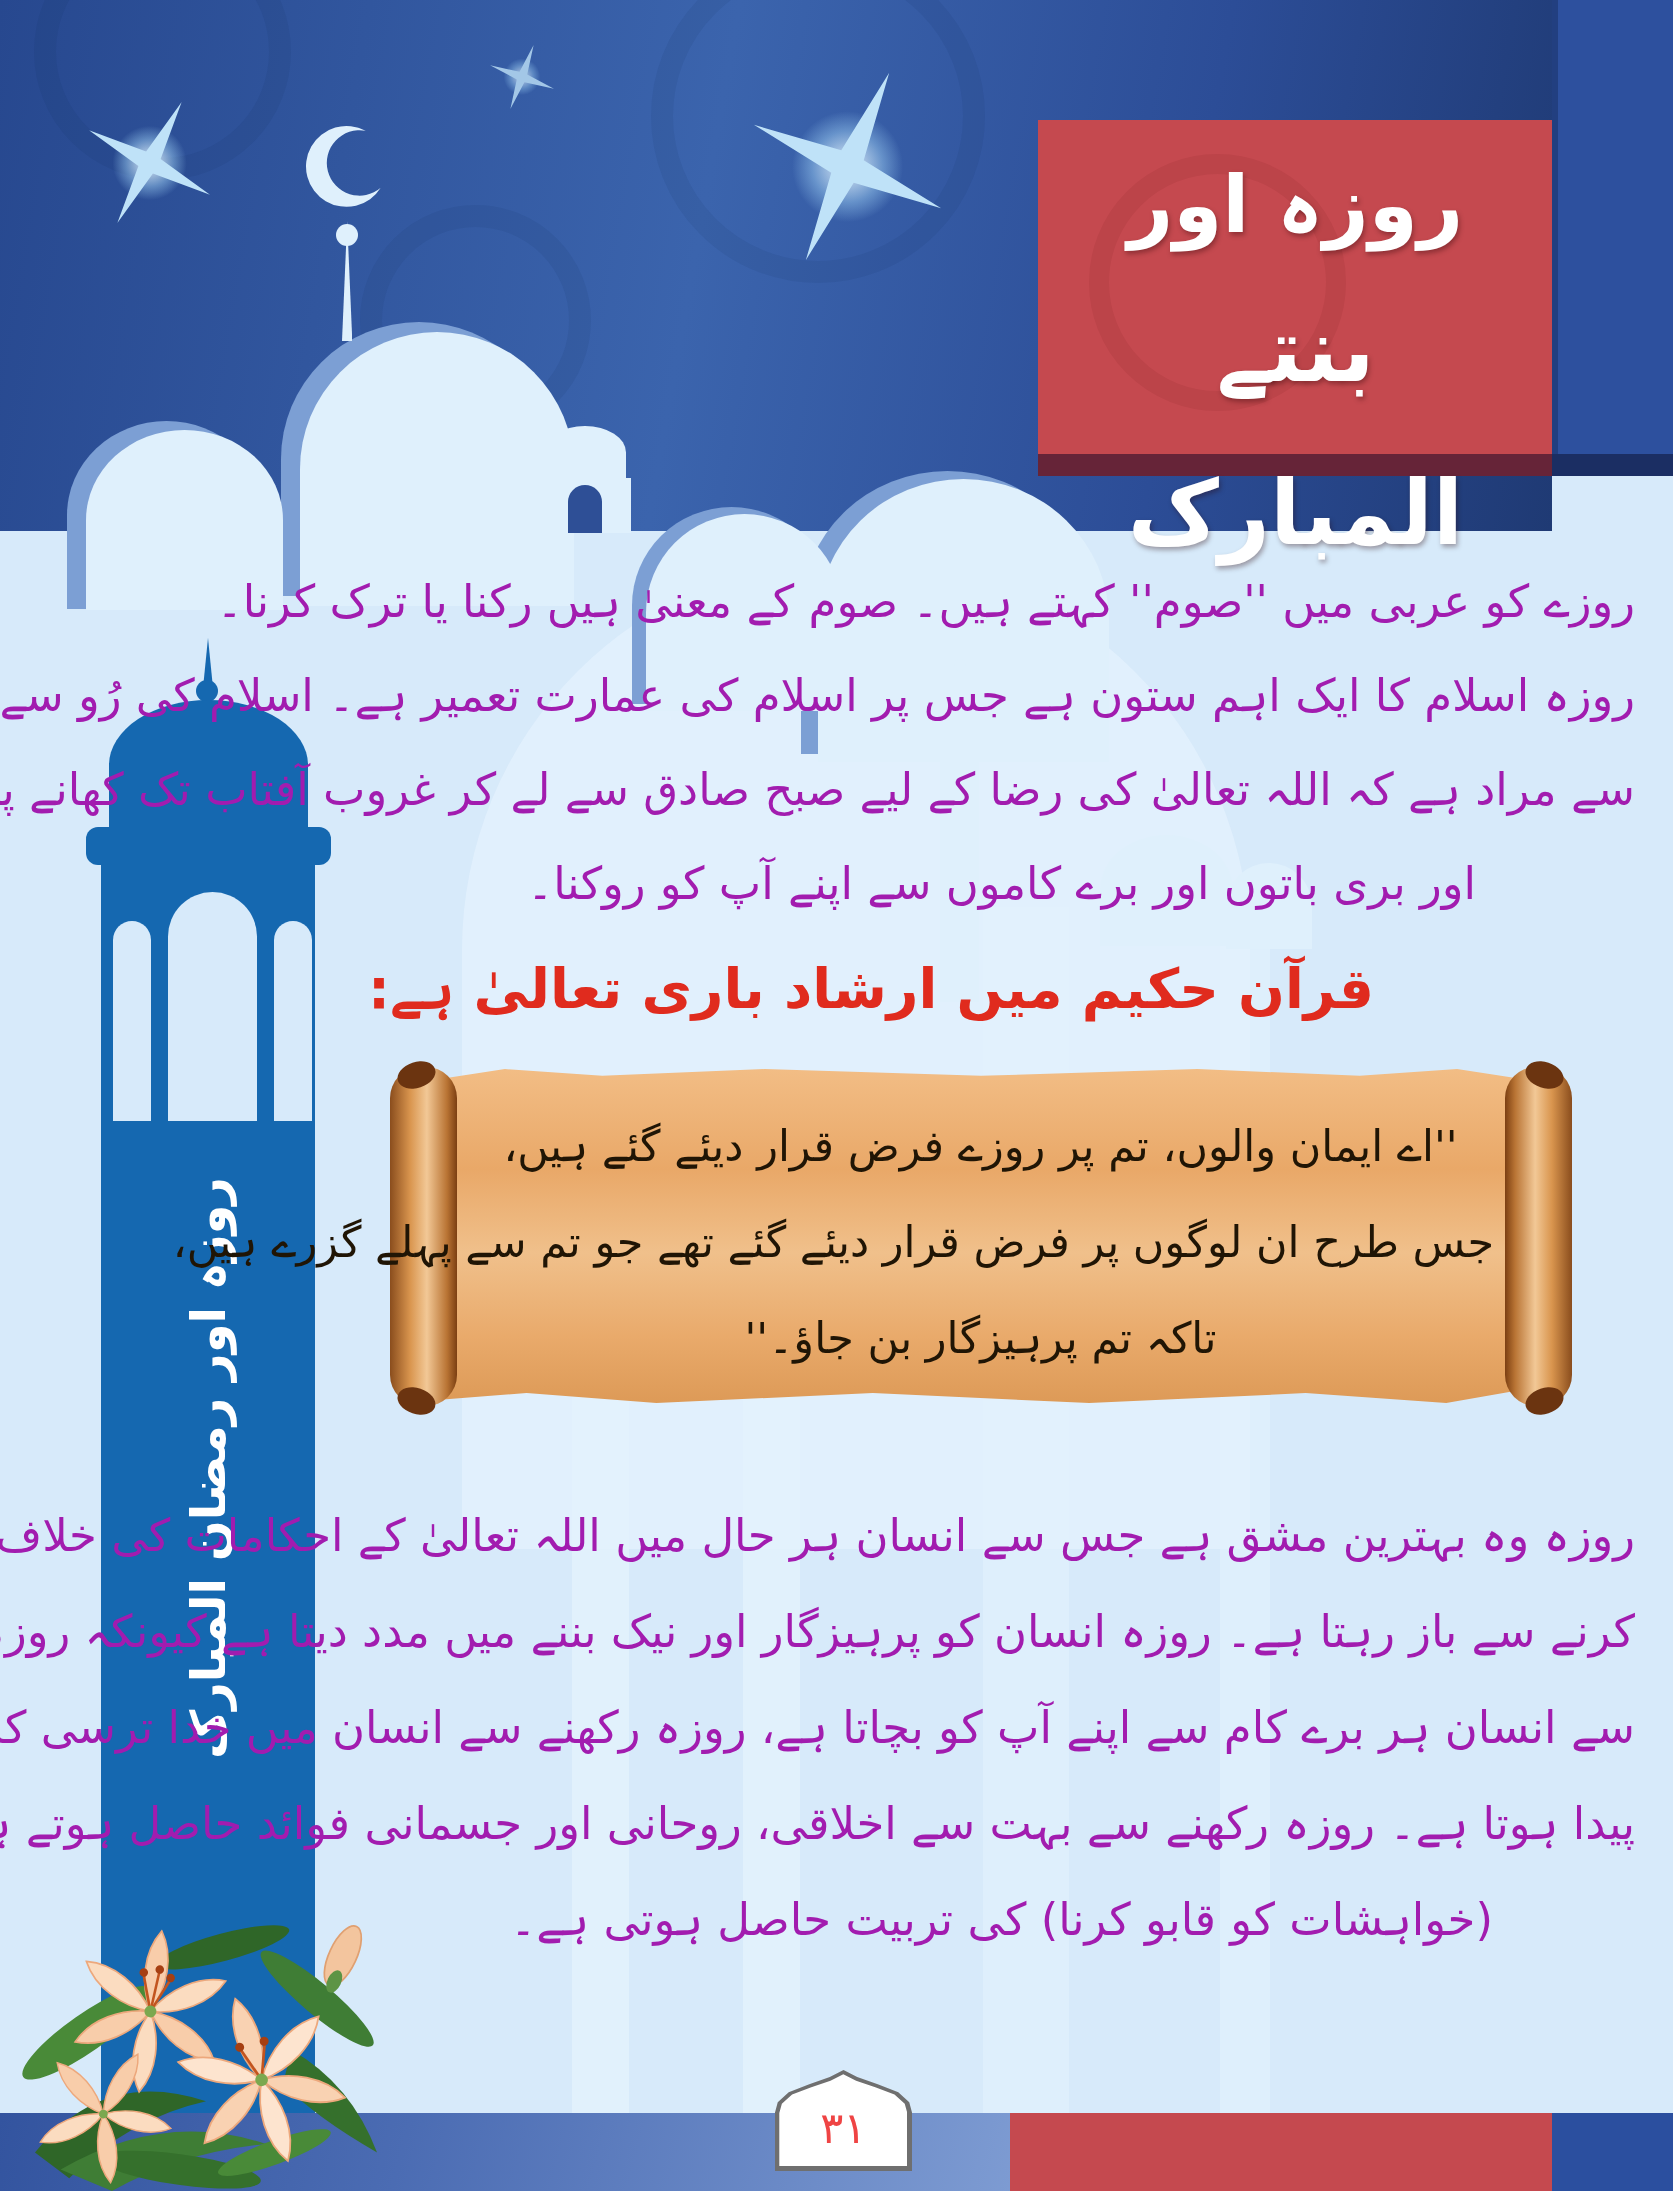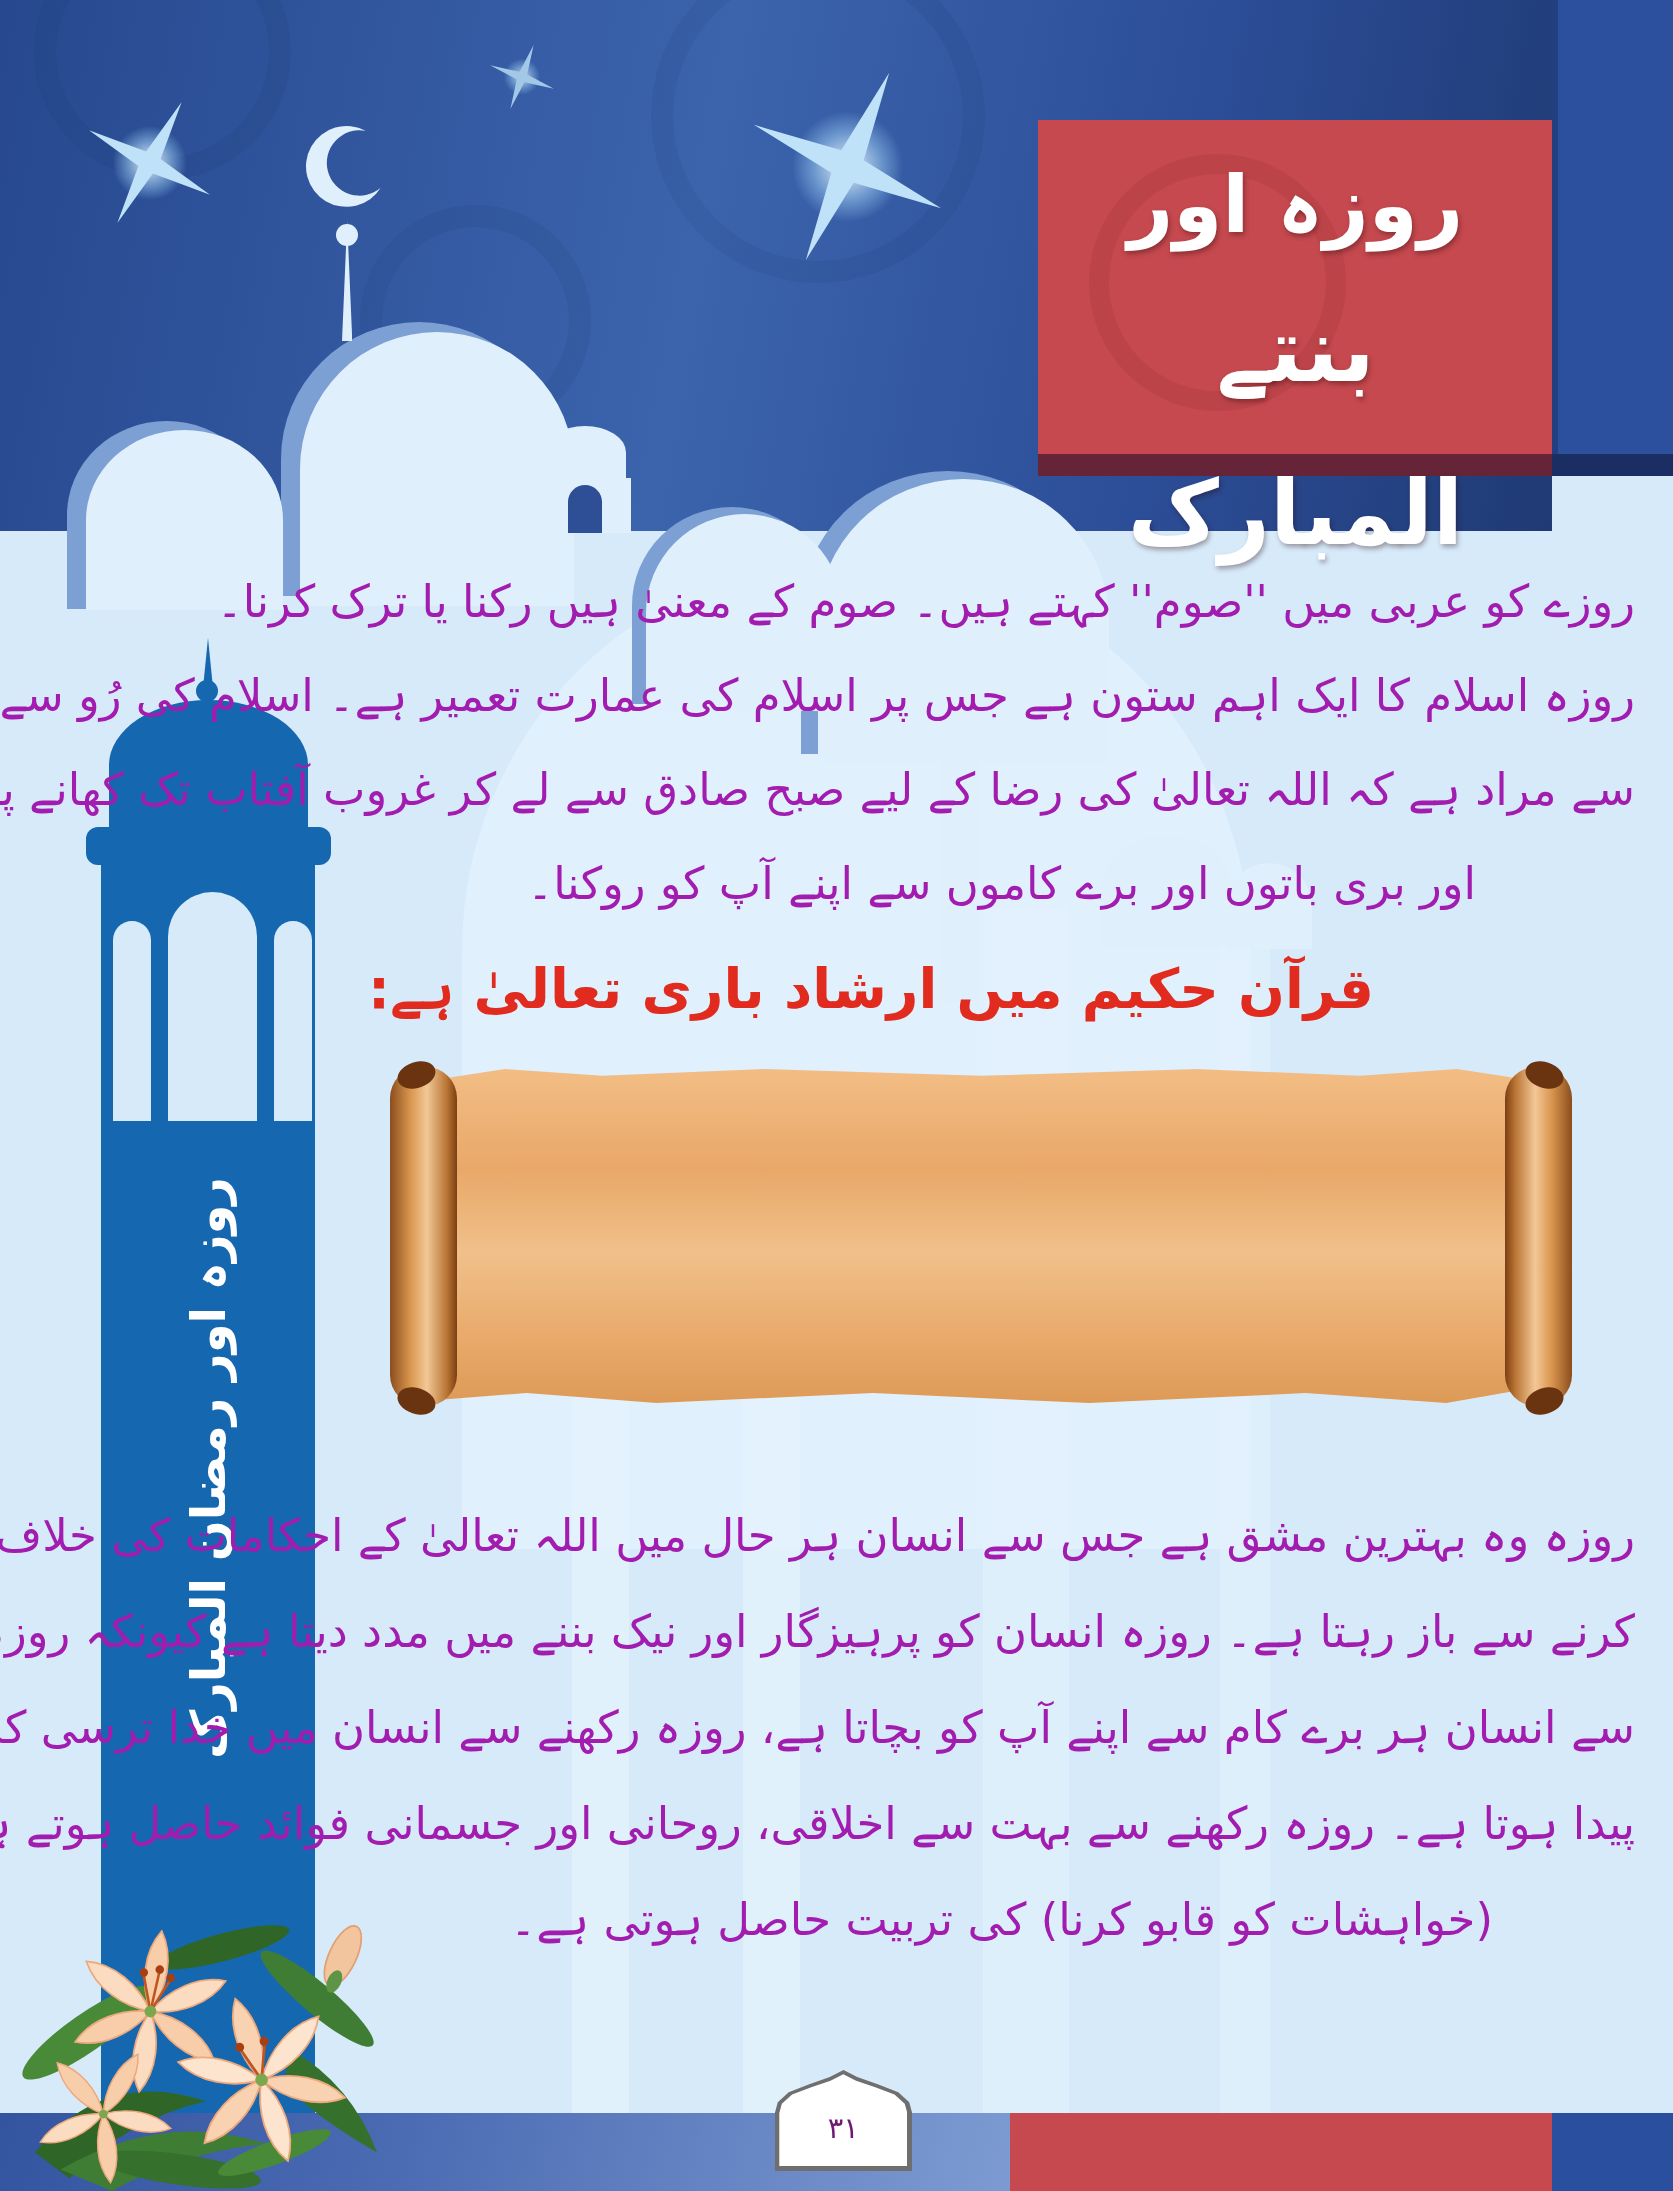--- a/index.html
+++ b/index.html
@@ -113,21 +113,21 @@
   .band-blue{position:absolute;left:0;top:2113px;width:1010px;height:79px;
     background:linear-gradient(105deg,#33549f 0%,#4b6cb3 40%,#7d9bd2 100%);}
   .band-red{position:absolute;left:1010px;top:2113px;width:542px;height:79px;background:#c5494f;}
   .band-navy{position:absolute;left:1552px;top:2113px;width:122px;height:79px;background:#2b4f9f;}
   
   .badge{position:absolute;left:775px;top:2070px;width:137px;height:101px;background:#6f6f6f;
     clip-path:polygon(50% 0%,60% 7%,75% 14%,90% 22%,98% 32%,100% 42%,100% 100%,0% 100%,0% 42%,2% 32%,10% 22%,25% 14%,40% 7%);}
   .badge-inner{position:absolute;left:4.3px;top:4.3px;width:128px;height:92px;background:#ffffff;
     clip-path:polygon(50% 0%,60% 7%,75% 14%,90% 22%,98% 32%,100% 42%,100% 100%,0% 100%,0% 42%,2% 32%,10% 22%,25% 14%,40% 7%);
     display:flex;align-items:center;justify-content:center;}
-  .badge-num{font-size:29px;color:#701a75;margin-top:16px;}
+  .badge-num{font-size:43px;color:#ef4444;margin-top:16px;}
   
   .flowers{position:absolute;left:8.6px;top:1896px;}
 </style>
 </head>
 <body>
 
 <div class="page">
 
   <div class="wm wm-dome"></div>
   <div class="wm wm-col c1"></div>
@@ -214,20 +214,25 @@
   <div class="quran-heading">قرآن حکیم میں ارشاد باری تعالیٰ ہے:</div>
 
   <div class="scroll">
     <div class="scroll-body"></div>
     <div class="roll left"></div>
     <div class="roll right"></div>
     <div class="curl tl"></div>
     <div class="curl bl"></div>
     <div class="curl tr"></div>
     <div class="curl br"></div>
+    <div class="quote">
+      <div class="ln">''اے ایمان والوں، تم پر روزے فرض قرار دیئے گئے ہیں،</div>
+      <div class="ln">جس طرح ان لوگوں پر فرض قرار دیئے گئے تھے جو تم سے پہلے گزرے ہیں،</div>
+      <div class="ln">تاکہ تم پرہیزگار بن جاؤ۔''</div>
+    </div>
   </div>
 
   <div class="para p2 urdu">
     <div class="ln">روزہ وہ بہترین مشق ہے جس سے انسان ہر حال میں اللہ تعالیٰ کے احکامات کی خلاف ورزی</div>
     <div class="ln">کرنے سے باز رہتا ہے۔ روزہ انسان کو پرہیزگار اور نیک بننے میں مدد دیتا ہے کیونکہ روزہ رکھنے</div>
     <div class="ln">سے انسان ہر برے کام سے اپنے آپ کو بچاتا ہے، روزہ رکھنے سے انسان میں خدا ترسی کا جذبہ</div>
     <div class="ln">پیدا ہوتا ہے۔ روزہ رکھنے سے بہت سے اخلاقی، روحانی اور جسمانی فوائد حاصل ہوتے ہیں۔</div>
     <div class="ln">(خواہشات کو قابو کرنا) کی تربیت حاصل ہوتی ہے۔</div>
   </div>
 

